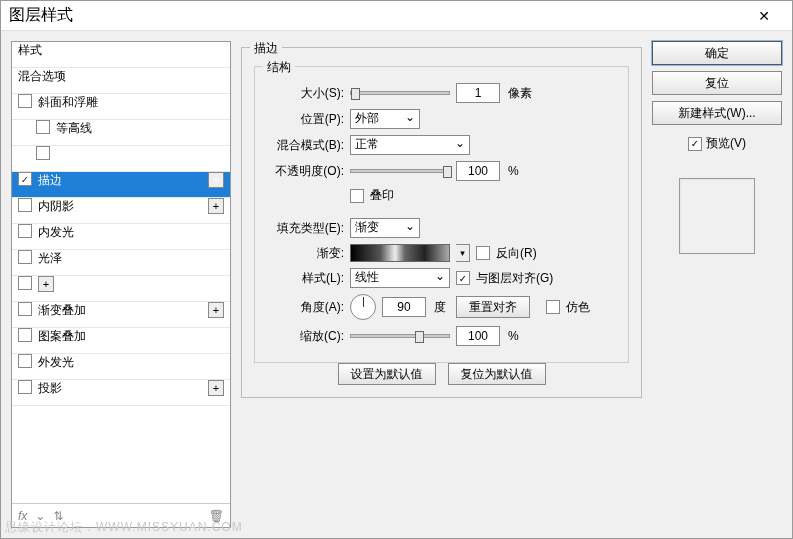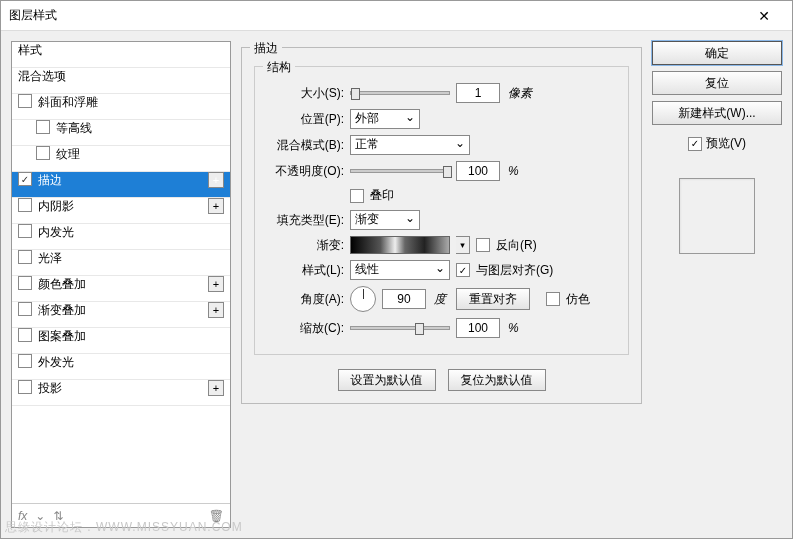--- a/index.html
+++ b/index.html
@@ -1,19 +1,19 @@
 <!DOCTYPE html>
 <html><head>
 <meta charset="utf-8">
 <style>
 * { box-sizing: border-box; margin: 0; padding: 0; font-family: 'Microsoft YaHei', SimSun, sans-serif; font-size: 12px; }
 body { background: #f0f0f0; }
 .dialog { width: 793px; height: 539px; background: #f0f0f0; border: 1px solid #999; position: relative; }
 .titlebar { height: 30px; background: #fff; display: flex; align-items: center; padding: 0 8px; border-bottom: 1px solid #ddd; }
-.titlebar-text { flex: 1; font-size: 12px; }
+.titlebar-text { flex: 1; font-size: 16px; }
 .close-btn { width: 40px; height: 28px; display: flex; align-items: center; justify-content: center; font-size: 14px; cursor: pointer; }
 .body { display: flex; padding: 10px; gap: 10px; height: calc(100% - 30px); }
 .sidebar { width: 220px; background: #fff; border: 1px solid #999; display: flex; flex-direction: column; }
 .style-list { flex: 1; overflow: auto; }
 .style-item { display: flex; align-items: flex-start; height: 26px; padding: 0 6px; border-bottom: 1px solid #e8e8e8; }
 .style-item.header { font-weight: normal; }
 .style-item.indent { padding-left: 24px; }
 .style-item.selected { background: #1e7fd6; color: #fff; }
 .style-check { width: 14px; height: 14px; margin-right: 6px; border: 1px solid #888; background: #fff; display: flex; align-items: center; justify-content: center; font-size: 10px; color: #333; }
 .style-item.selected .style-check { color: #333; }
@@ -29,32 +29,32 @@
 .inner-group { border: 1px solid #ccc; padding: 10px 3px; margin-top: 10px; position: relative; }
 .inner-title { position: absolute; top: -8px; left: 8px; background: #f0f0f0; padding: 0 4px; }
 .row { display: flex; align-items: center; margin: 6px 0; gap: 6px; }
 .row-label { width: 86px; text-align: right; }
 .slider { flex: 0 0 100px; height: 4px; background: #ccc; border: 1px solid #999; position: relative; }
 .slider-thumb { position: absolute; top: -4px; width: 9px; height: 12px; background: #e8e8e8; border: 1px solid #666; }
 .num-input { width: 44px; height: 20px; border: 1px solid #888; background: #fff; text-align: center; padding: 0 2px; }
 .select { height: 20px; border: 1px solid #888; background: #fff; display: flex; padding: 0 4px; gap: 4px; min-width: 70px; }
 .select .arrow { margin-left: auto; }
 .chk { width: 14px; height: 14px; border: 1px solid #888; background: #fff; display: inline-flex; align-items: center; justify-content: center; font-size: 10px; }
-.unit { margin-left: 2px; font-style: italic; }
+.unit { margin-left: 2px; }
 .gradient-preview { width: 100px; height: 18px; border: 1px solid #666; background: linear-gradient(to right, #000 0%, #555 30%, #eee 45%, #666 55%, #222 75%, #aaa 100%); }
 .gradient-arrow { width: 14px; height: 18px; border: 1px solid #888; border-left: none; background: #eee; display: flex; align-items: center; justify-content: center; font-size: 9px; }
 .angle-dial { width: 26px; height: 26px; border: 1px solid #888; border-radius: 50%; background: #fff; position: relative; }
 .angle-dial::after { content: ''; position: absolute; left: 50%; top: 2px; width: 1px; height: 10px; background: #333; }
 .btn { height: 22px; padding: 0 12px; border: 1px solid #888; background: linear-gradient(#fefefe, #e4e4e4); display: inline-flex; align-items: center; justify-content: center; cursor: pointer; }
 .right-col { width: 130px; display: flex; flex-direction: column; gap: 6px; }
 .right-btn { width: 100%; height: 24px; border: 1px solid #888; background: linear-gradient(#fefefe, #e4e4e4); display: flex; align-items: center; justify-content: center; cursor: pointer; }
 .right-btn.primary { border: 1px solid #555; box-shadow: 0 0 0 1px #8bb8e8; }
 .preview-check { display: flex; align-items: center; justify-content: center; gap: 4px; margin-top: 4px; }
 .preview-box { width: 76px; height: 76px; border: 1px solid #999; background: #f0f0f0; margin: 20px auto 0; box-shadow: inset 1px 1px 2px rgba(0,0,0,0.05); }
-.bottom-btns { display: flex; gap: 12px; justify-content: center; margin-top: 14px; }
+.bottom-btns { display: flex; gap: 12px; justify-content: center; }
 .watermark { position: absolute; bottom: 2px; left: 4px; color: #c8c8c8; font-size: 12px; letter-spacing: 1px; }
 </style>
 </head>
 <body>
 
 <div class="dialog">
   <div class="titlebar">
     <span class="titlebar-text">图层样式</span>
     <div class="close-btn">✕</div>
   </div>
@@ -73,21 +73,20 @@
             <div class="style-item">
               <span class="style-check"></span>
               <span class="style-label">斜面和浮雕</span>
             </div>
             <div class="style-item indent">
               <span class="style-check"></span>
               <span class="style-label">等高线</span>
             </div>
             <div class="style-item indent">
               <span class="style-check"></span>
-              <span class="style-label">纹理</span>
             </div>
             <div class="style-item selected">
               <span class="style-check">✓</span>
               <span class="style-label">描边</span>
               <span class="plus-btn">+</span>
             </div>
             <div class="style-item">
               <span class="style-check"></span>
               <span class="style-label">内阴影</span>
               <span class="plus-btn">+</span>
@@ -95,21 +94,20 @@
             <div class="style-item">
               <span class="style-check"></span>
               <span class="style-label">内发光</span>
             </div>
             <div class="style-item">
               <span class="style-check"></span>
               <span class="style-label">光泽</span>
             </div>
             <div class="style-item">
               <span class="style-check"></span>
-              <span class="style-label">颜色叠加</span>
               <span class="plus-btn">+</span>
             </div>
             <div class="style-item">
               <span class="style-check"></span>
               <span class="style-label">渐变叠加</span>
               <span class="plus-btn">+</span>
             </div>
             <div class="style-item">
               <span class="style-check"></span>
               <span class="style-label">图案叠加</span>
@@ -175,21 +173,21 @@
               <input class="num-input" value="100" style="">
               <span class="unit">%</span>
             </div>
 
             <div class="row">
               <span class="row-label"></span>
               <span class="chk"></span>
               <span>叠印</span>
             </div>
 
-            <div class="row" style="margin-top:6px">
+            <div class="row" style="margin-top:14px">
               <span class="row-label">填充类型(E):</span>
               <div class="select">
                 <span>渐变</span>
                 <span class="arrow">⌄</span>
               </div>
             </div>
 
             <div class="row">
               <span class="row-label">渐变:</span>
               <div class="gradient-preview"></div>

